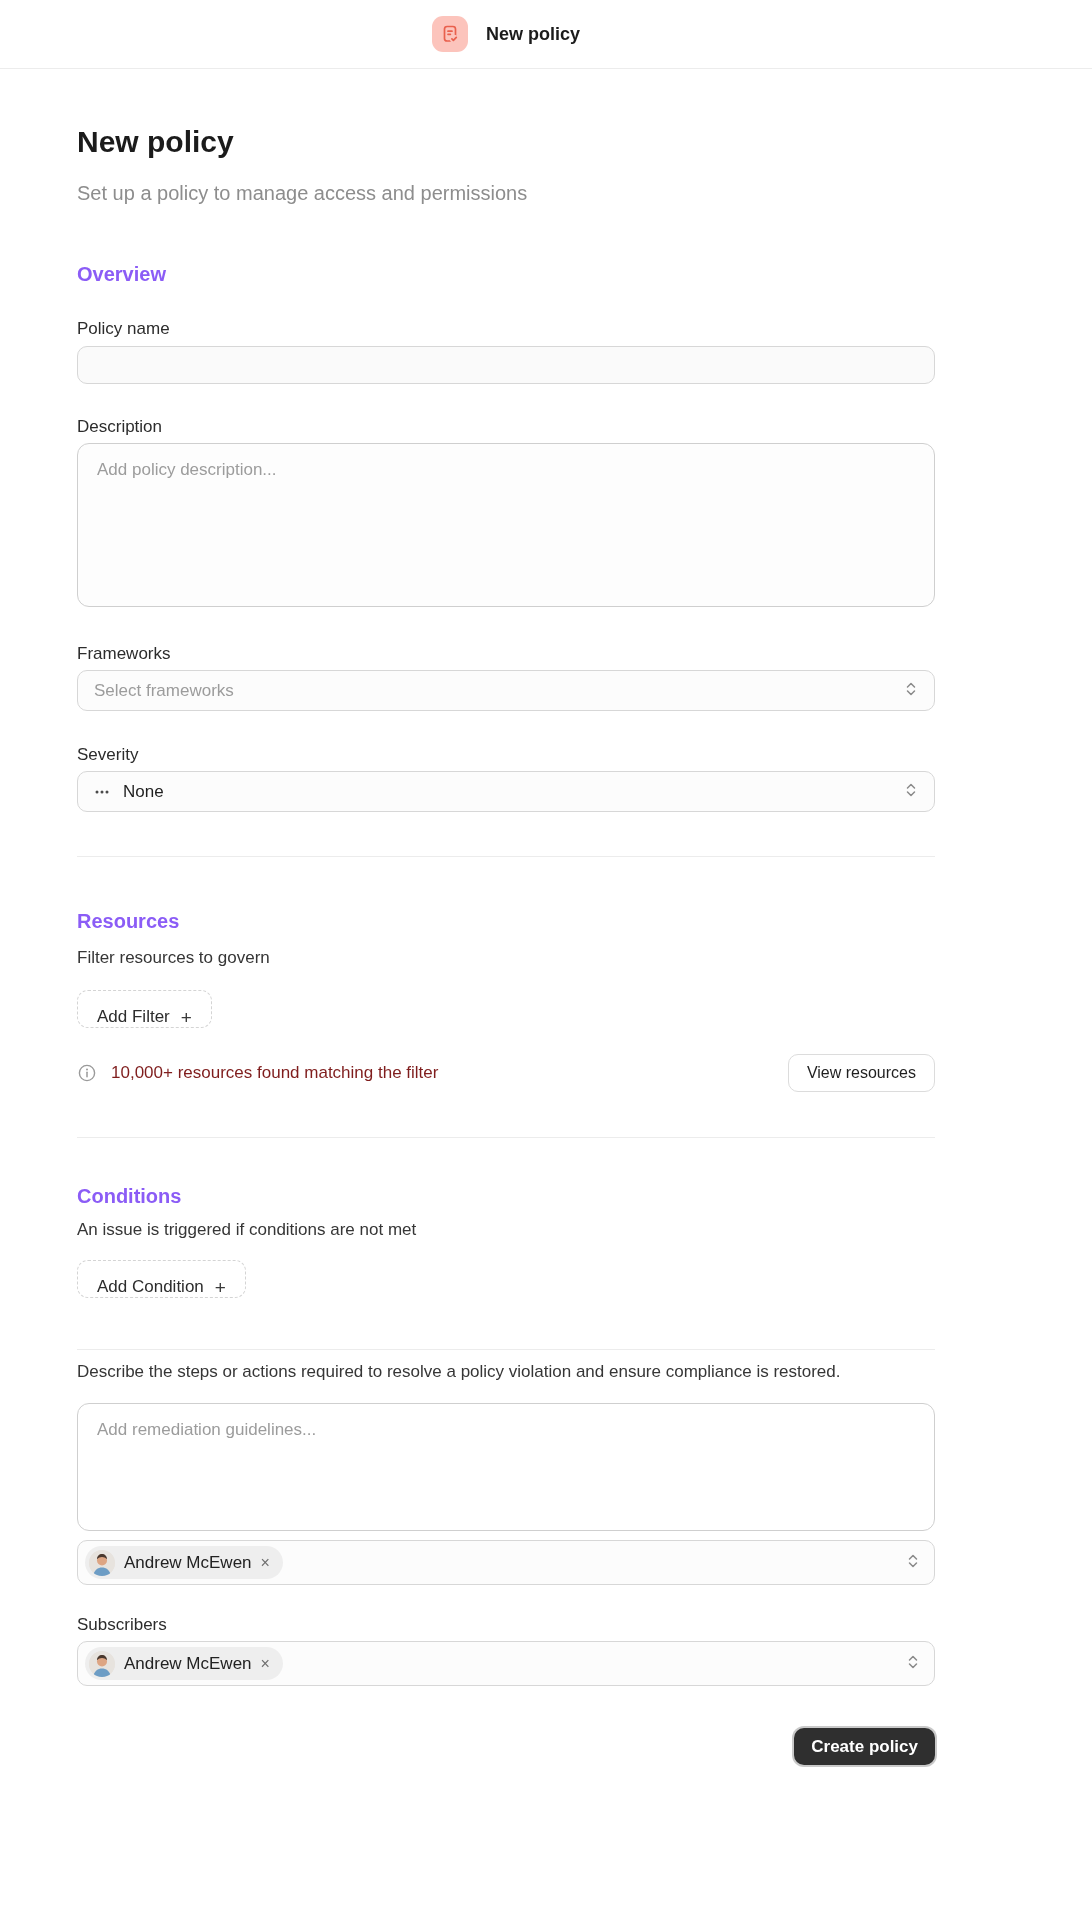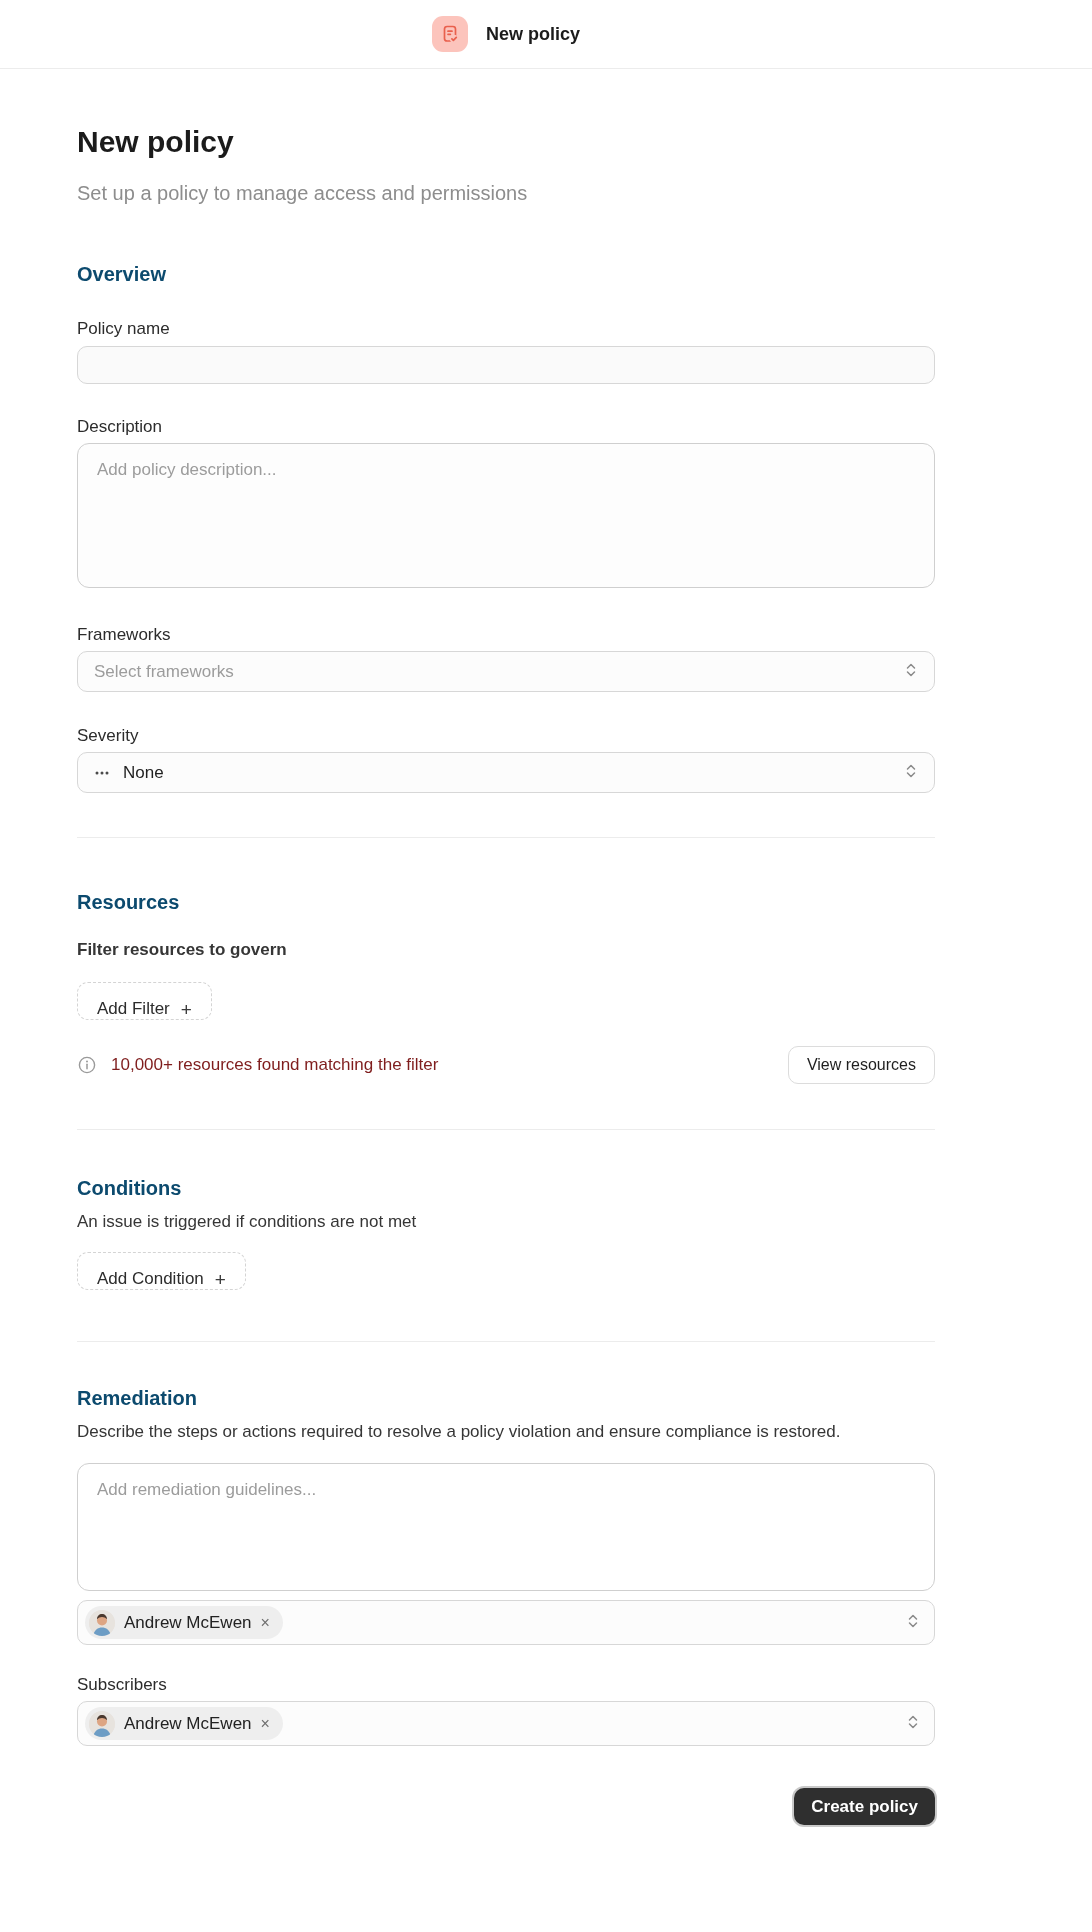--- a/index.html
+++ b/index.html
@@ -28,21 +28,21 @@
     flex:0 0 auto;
   }
   .topbar-title { font-size:18px; font-weight:700; color:#1b1b1b; }
 
   
   .content { width:858px; margin-left:77px; }
 
   .page-title { margin-top:55px; font-size:30px; font-weight:700; color:#1b1b1b; line-height:36px; }
   .page-subtitle { margin-top:21px; font-size:20px; color:#8d8d8d; line-height:24px; }
 
-  .section-heading { font-size:20px; font-weight:700; color:#0c4a6e; line-height:24px; }
+  .section-heading { font-size:20px; font-weight:700; color:#8b5cf6; line-height:24px; }
   .field-label { font-size:17px; color:#2c2c2c; line-height:22px; }
   .body-text { font-size:17px; color:#363636; line-height:22px; }
 
   .divider { height:1px; background:#ececec; width:100%; }
 
   
   .text-input {
     margin-top:6px; width:100%; height:38px;
     border:1px solid #d7d7d7; border-radius:10px;
     background:#fafafa; outline:none;
@@ -119,21 +119,21 @@
 
   .btn-row-right { display:flex; justify-content:flex-end; }
 
   
   .mt-overview { margin-top:57px; }
   .mt-label { margin-top:32px; }
   .mt-frameworks { margin-top:32px; }
   .mt-severity { margin-top:33px; }
   .mt-div1 { margin-top:44px; }
   .mt-res-head { margin-top:52px; }
-  .mt-res-text { margin-top:25px;font-weight:bold; }
+  .mt-res-text { margin-top:14px; }
   .mt-addfilter { margin-top:21px; }
   .mt-info { margin-top:26px; }
   .mt-div2 { margin-top:45px; }
   .mt-cond-head { margin-top:46px; }
   .mt-cond-text { margin-top:11px; }
   .mt-addcond { margin-top:19px; }
   .mt-div3 { margin-top:51px; }
   .mt-rem-head { margin-top:44px; }
   .mt-rem-text { margin-top:11px; }
   .mt-owner { margin-top:26px; }
@@ -164,21 +164,21 @@
   <div class="page-title">New policy</div>
   <div class="page-subtitle">Set up a policy to manage access and permissions</div>
 
   
   <div class="section-heading mt-overview">Overview</div>
 
   <div class="field-label mt-label">Policy name</div>
   <input class="text-input" type="text" style="">
 
   <div class="field-label mt-label">Description</div>
-  <textarea class="textarea" style="height: 145px;" placeholder="Add policy description..."></textarea>
+  <textarea class="textarea" style="height: 164px;" placeholder="Add policy description..."></textarea>
 
   <div class="field-label mt-frameworks">Frameworks</div>
   <div class="select">
     <span class="placeholder">Select frameworks</span>
     <span class="spacer"></span>
     <span>
       <svg width="14" height="18" viewBox="0 0 14 18" fill="none" stroke="#8a8a8a" stroke-width="1.5" stroke-linecap="round" stroke-linejoin="round">
         <path d="M3.5 7l3.5-3.5L10.5 7"></path>
           <path d="M3.5 11l3.5 3.5L10.5 11"></path>
       </svg>
@@ -240,21 +240,20 @@
   <div class="mt-addcond">
     <button class="dashed-btn">
       <span>Add Condition</span>
       <span class="plus">+</span>
     </button>
   </div>
 
   <div class="divider mt-div3"></div>
 
   
-  <div class="section-heading mt-rem-head">Remediation</div>
   <div class="body-text mt-rem-text">Describe the steps or actions required to resolve a policy violation and ensure compliance is restored.</div>
 
   <textarea class="textarea" style="height: 128px; margin-top: 20px; background: rgb(255, 255, 255);" placeholder="Add remediation guidelines..."></textarea>
 
   <div class="select select-tall">
     <span class="chip">
       <span class="avatar">
         <svg width="26" height="26" viewBox="0 0 26 26">
           <circle cx="13" cy="13" r="13" fill="#e7e3de"></circle>
           <path d="M4 26c1-6 5-8.5 9-8.5s8 2.5 9 8.5z" fill="#6d9dc5"></path>

